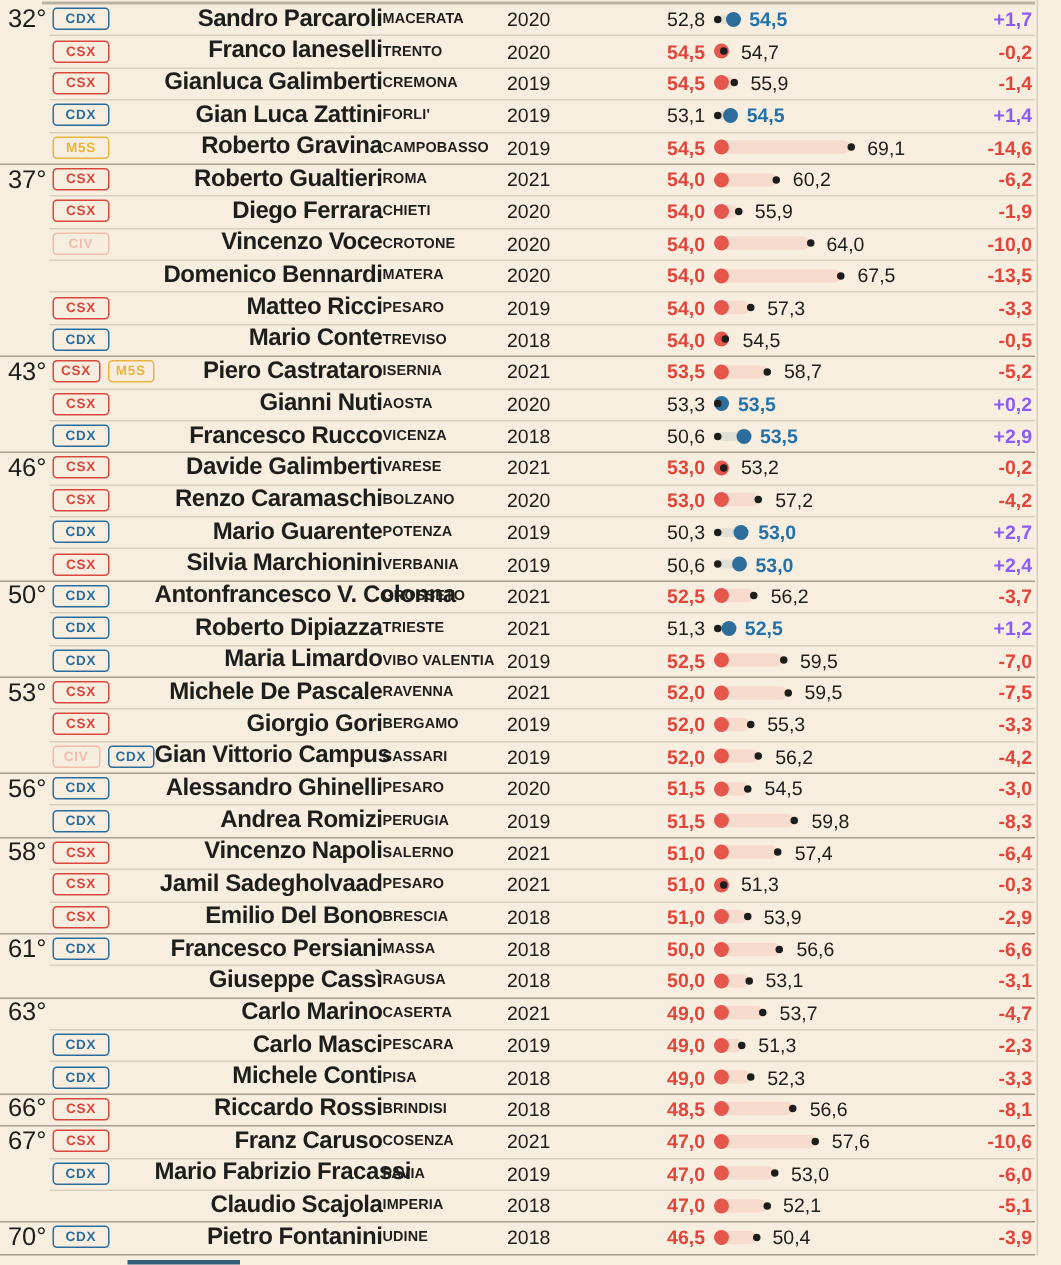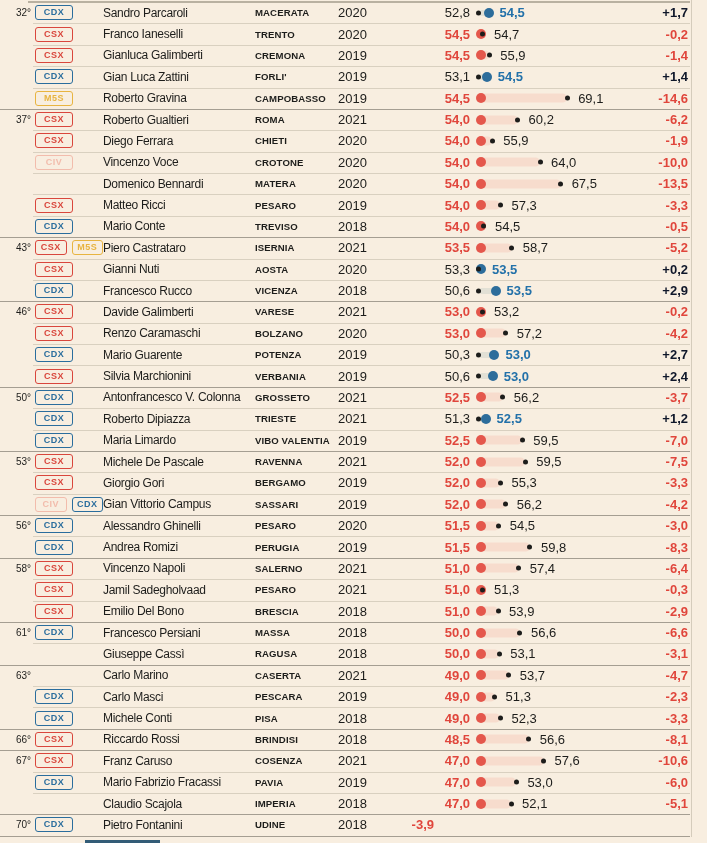--- a/index.html
+++ b/index.html
@@ -10,51 +10,51 @@
     position:relative;
     overflow:hidden;
     color:#1d1d1b;
   }
   #table { position:absolute; top:2px; left:0; right:0; }
   .row { position:relative; display:flex; align-items:center; height:21.3846px; }
   .sep { position:absolute; top:0; height:1px; right:17px; background:#d9d0c0; }
   .sep.inner { left:33px; }
   .sep.group { left:0; background:#a59e92; }
   .sep.first { left:28px; background:#b9b1a1; }
-  .rank { width:31px; flex:none; text-align:right; font-size:10px; }
+  .rank { width:31px; flex:none; text-align:right; font-size:17px; }
   .badges { width:68px; flex:none; margin-left:4px; display:flex; gap:5px; }
   .badge {
     width:38px; height:15px; line-height:13px; box-sizing:border-box;
     border:1.5px solid; border-radius:3px; text-align:center;
     font-size:9px; font-weight:bold; letter-spacing:0.5px;
   }
   .badge.cdx { color:#2a6d9d; border-color:#2a6d9d; }
   .badge.csx { color:#d9463c; border-color:#d9463c; }
   .badge.m5s { color:#e8b440; border-color:#e8b440; }
   .badge.civ { color:#f2bcac; border-color:#f2bcac; }
-  .name { width:152px; flex:none; font-weight:normal; font-size:12px; letter-spacing:-0.3px; white-space:nowrap; }
+  .name { width:152px; flex:none; font-weight:bold; font-size:16px; letter-spacing:-0.3px; white-space:nowrap;text-align:right; }
   .city { width:83px; flex:none; font-weight:bold; font-size:9.6px; letter-spacing:0.1px; white-space:nowrap; }
   .year { width:44px; flex:none; font-size:13px; }
   .plotcell { flex:1; display:flex; align-items:center; min-width:0; }
   .lv { width:88px; flex:none; text-align:right; font-size:13px; }
   .val-approval { font-weight:bold; }
   .lv.val-approval { color:#e0463c; }
   .rv { margin-left:6px; flex:none; font-size:13px; white-space:nowrap; }
   .rv.val-approval { color:#2371a9; }
   .dumbbell { position:relative; height:12px; margin-left:6px; flex:none; }
   .bar { position:absolute; top:50%; transform:translateY(-50%); border-radius:5px; z-index:0; }
   .bar.pink { background:#f7dccd; height:9px; }
   .bar.gray { background:#e2e0d5; height:6px; }
   .dot { position:absolute; top:50%; transform:translateY(-50%); border-radius:50%; }
   .dot.big { width:10px; height:10px; z-index:1; }
   .dot.big.red { background:#e4574c; }
   .dot.big.blue { background:#2d6d9b; }
   .dot.small { width:5px; height:5px; background:#1d1d1b; z-index:3; }
   .diff { width:52px; flex:none; padding-right:19px; text-align:right; font-size:13px; font-weight:bold; }
-  .diff.up { color:#0f172a; }
+  .diff.up { color:#8b5cf6; }
   .diff.down { color:#e0463c; }
   #top-line { position:absolute; top:1px; left:28px; right:17px; height:1px; background:#b9b1a1; }
   #bottom-line { position:absolute; top:836px; left:0; right:17px; height:1px; background:#a59e92; }
   #right-line { position:absolute; top:0; left:691px; width:1px; height:837px; background:#d5ccbc; }
   #footer-bar { position:absolute; top:840px; left:85px; width:75px; height:3px; background:#335c77; }
 </style>
 </head>
 <body>
 
 <div id="top-line"></div>
@@ -815,18 +815,27 @@
     </div>
     <div class="row">
       <span class="sep group"></span>
       <span class="rank">70°</span>
       <span class="badges">
         <span class="badge cdx">CDX</span>
       </span>
       <span class="name">Pietro Fontanini</span>
       <span class="city">UDINE</span>
       <span class="year">2018</span>
+      <span class="plotcell">
+        <span class="lv val-approval">46,5</span>
+        <span class="dumbbell" style="width: 33.01px;">
+          <span class="bar pink" style="left: 5px; width: 23.01px;"></span>
+          <span class="dot big red" style="left: 0px;"></span>
+          <span class="dot small" style="left: 25.51px;"></span>
+        </span>
+        <span class="rv val-election">50,4</span>
+      </span>
       <span class="diff down">-3,9</span>
     </div>
   </div>
 <div id="bottom-line"></div>
 <div id="right-line"></div>
 <div id="footer-bar"></div>
 
 </body></html>

